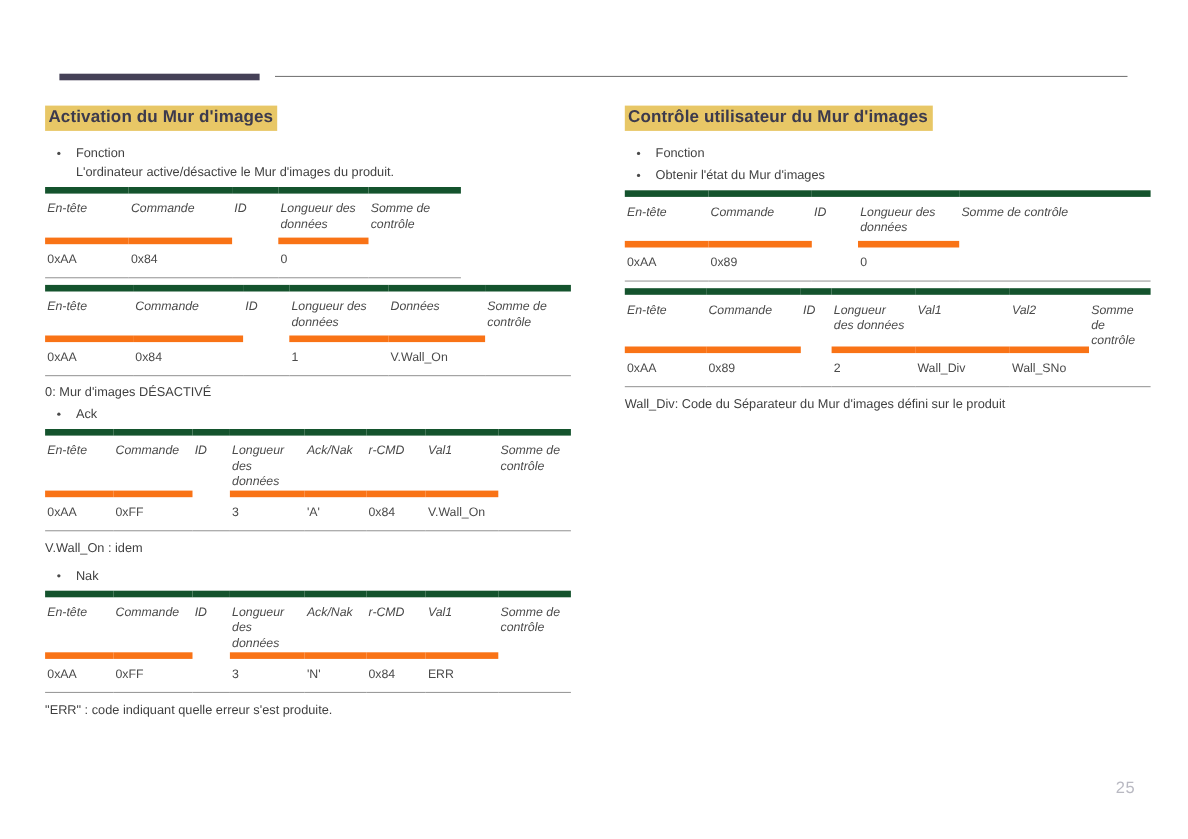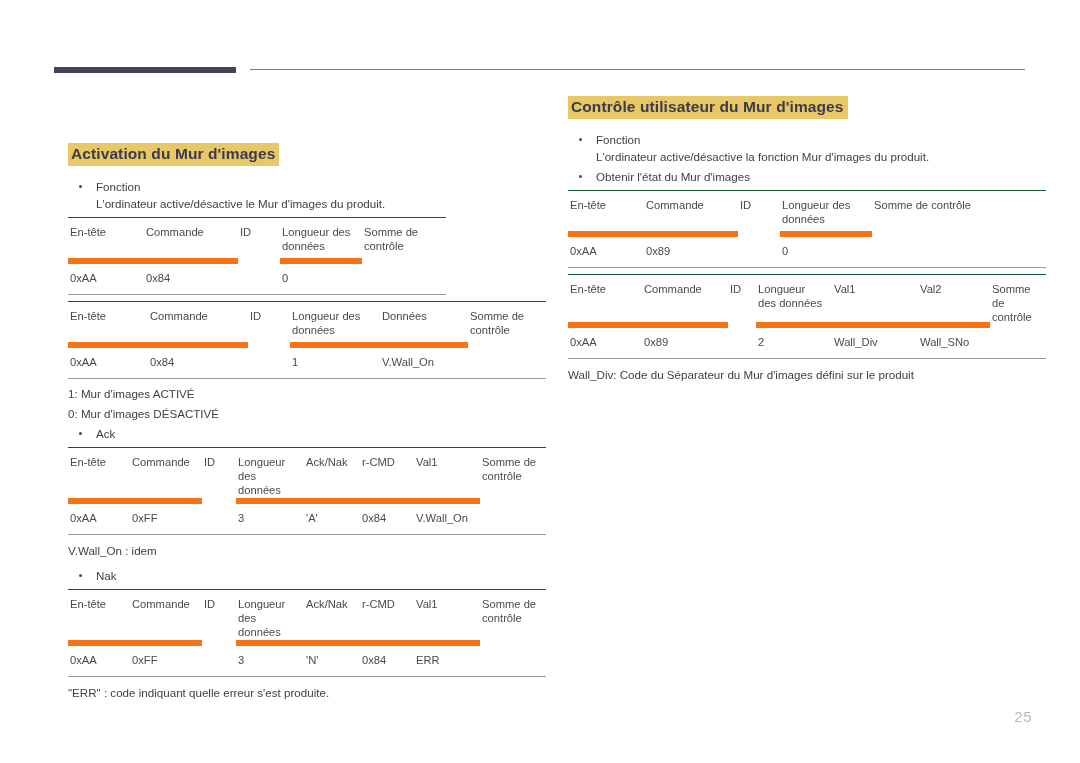--- a/index.html
+++ b/index.html
@@ -32,21 +32,21 @@
     width: 775px;
     height: 1px;
     background: #7a7a7a;
   }
 
   
   .col {
     position: absolute;
     top: 96px;
   }
-  .col-left  { left: 68px;  width: 478px; margin-top: 47px; }
+  .col-left  { left: 41px;  width: 478px; }
   .col-right { left: 568px; width: 478px; }
 
   .section-title {
     display: inline-block;
     font-size: 15.5px;
     font-weight: 600;
     color: #3c3a4d;
     background: #e8c766;
     padding: 2px 4px 3px 3px;
     margin: 0 0 12px 0;
@@ -98,25 +98,26 @@
     font-size: 11.2px;
     color: #4a4a4a;
   }
   table.cmd th, table.cmd td {
     text-align: left;
     font-weight: normal;
     vertical-align: top;
     padding: 0;
   }
   table.cmd thead th {
-    border-top: 1px solid #14532d;
+    border-top: 6px solid #14532d;
     padding: 7px 6px 1px 2px;
     line-height: 14px;
     height: 32px;
     color: #4a4a4a;
+    font-style: italic;
   }
   table.cmd tbody td {
     border-top: 6px solid #f97316;
     padding: 7px 6px 9px 2px;
     line-height: 14px;
     color: #4a4a4a;
   }
   table.cmd tbody td.noline { border-top: 1px solid transparent; }
   table.cmd tfoot td {
     border-top: 1px solid #9b9b9b;
@@ -214,21 +215,20 @@
         <td class="noline"></td>
       </tr>
     </tbody>
     <tfoot>
         <tr>
           <td colspan="6"></td>
         </tr>
       </tfoot>
   </table>
 
-  <div class="plain">1: Mur d'images ACTIVÉ</div>
   <div class="plain">0: Mur d'images DÉSACTIVÉ</div>
 
   <div class="bullet">Ack</div>
 
   <table class="cmd" style="width:478px">
     <colgroup>
       <col style="width:62px">
         <col style="width:72px">
         <col style="width:34px">
         <col style="width:68px">
@@ -316,21 +316,20 @@
 
   <div class="note">"ERR" : code indiquant quelle erreur s'est produite.</div>
 </div>
 
 <div class="col col-right">
 
   <h2 class="section-title">Contrôle utilisateur du Mur d'images</h2>
 
   <div class="bullet">
     <span>Fonction</span>
-    <span class="sub">L'ordinateur active/désactive la fonction Mur d'images du produit.</span>
   </div>
 
   <div class="bullet">Obtenir l'état du Mur d'images</div>
 
   <table class="cmd" style="width:478px">
     <colgroup>
       <col style="width:76px">
         <col style="width:94px">
         <col style="width:42px">
         <col style="width:92px">

